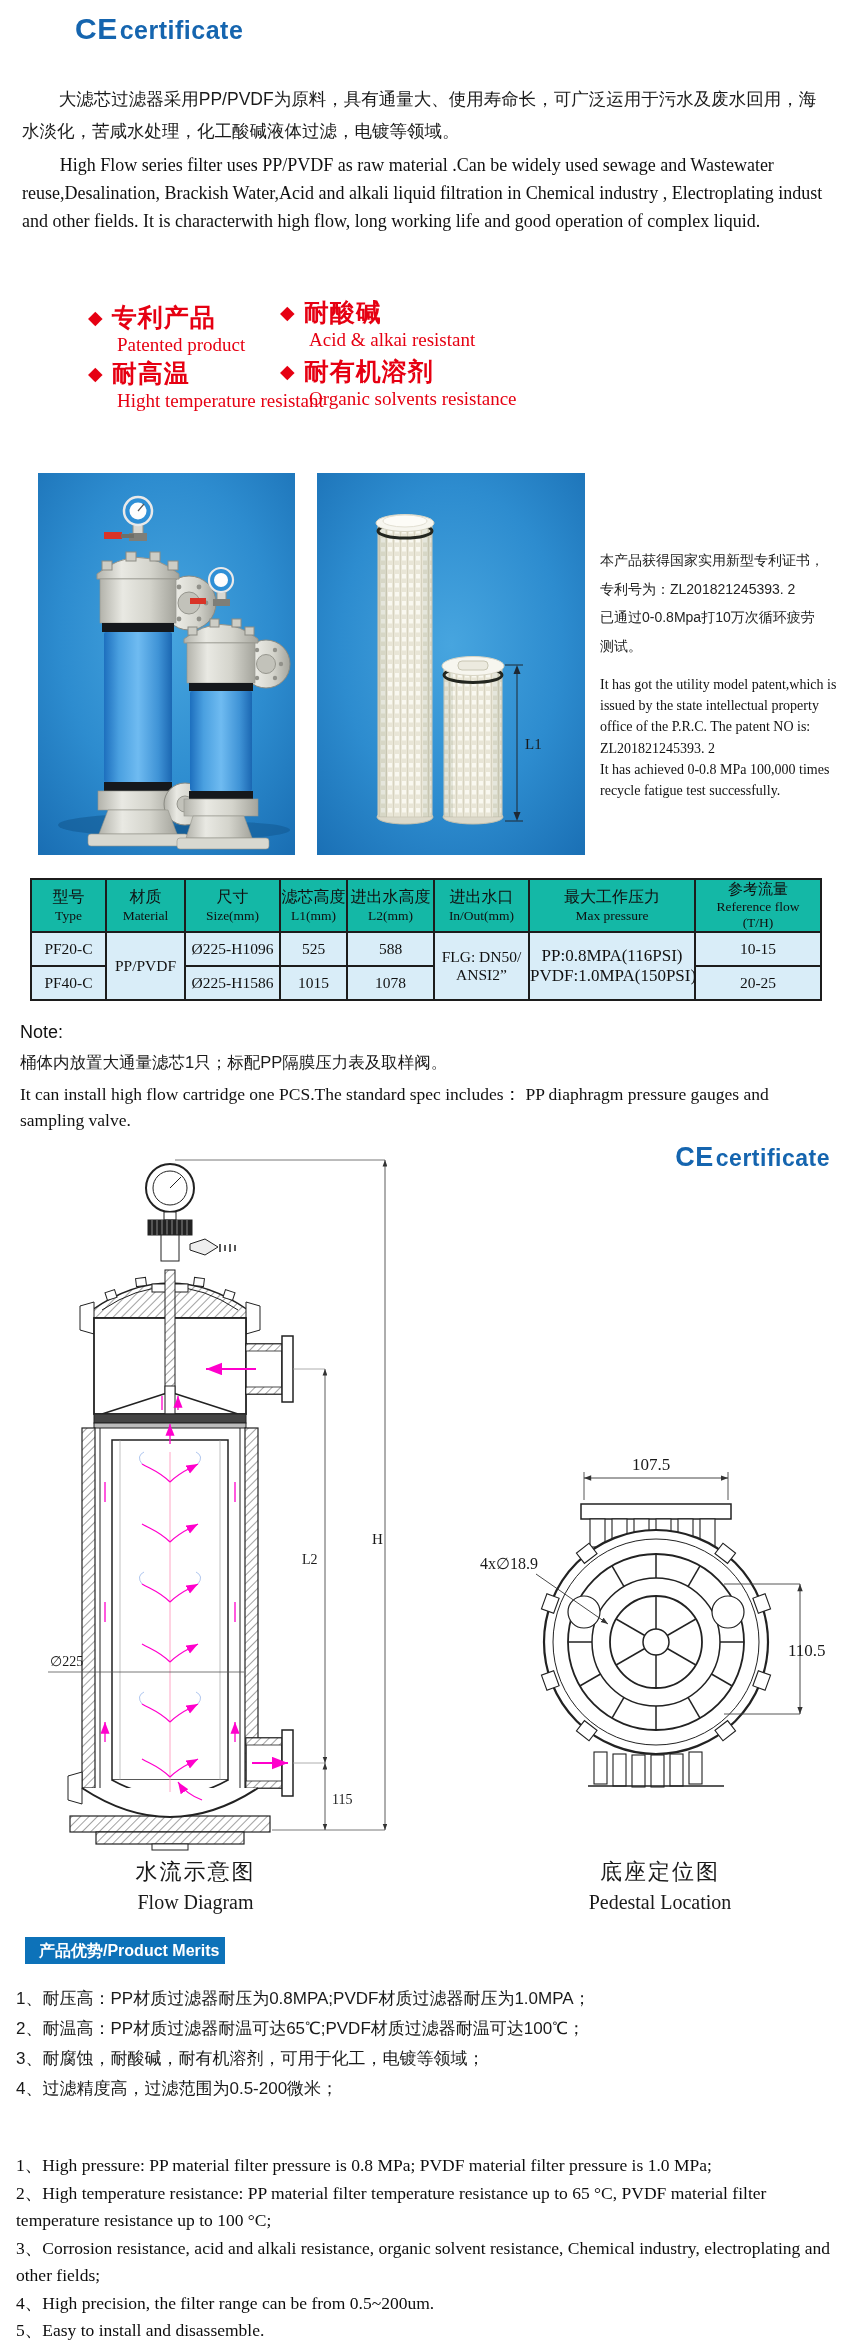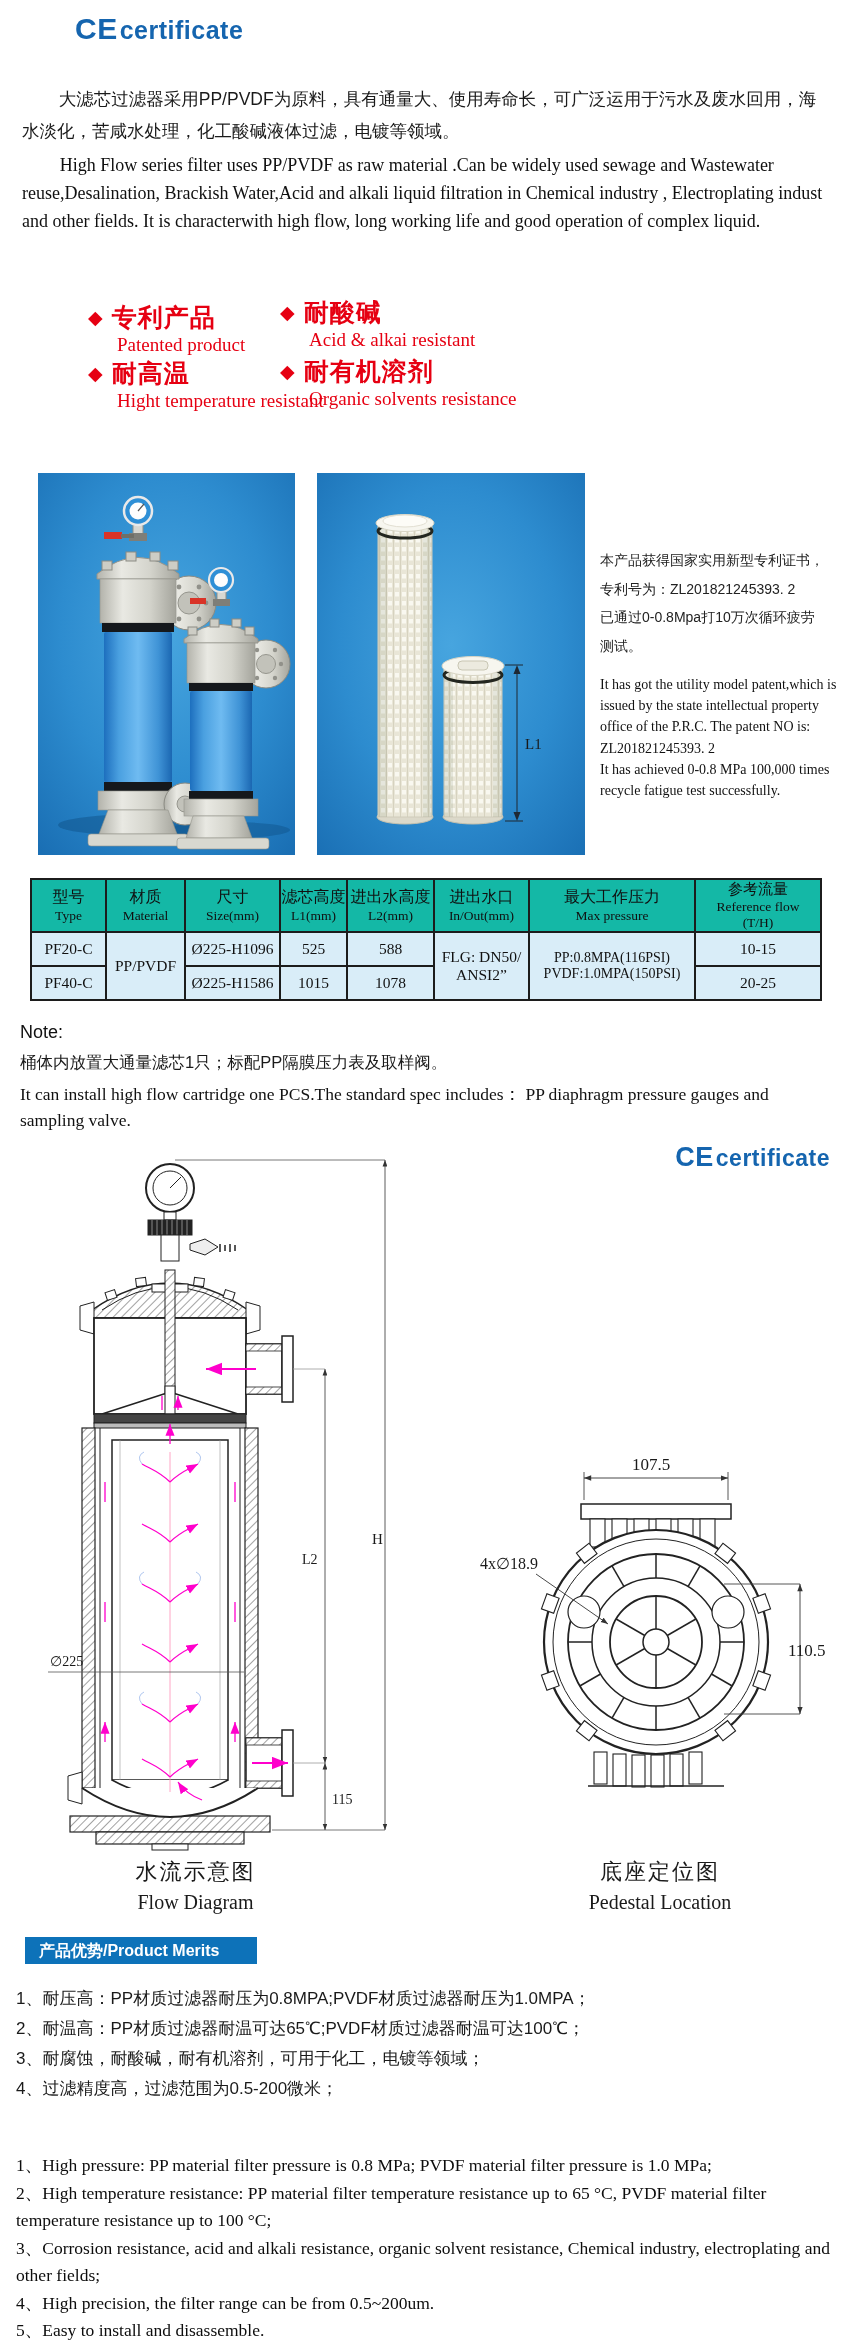--- a/index.html
+++ b/index.html
@@ -271,21 +271,21 @@
           </th>
     </tr>
     <tr style="height:34px;">
       <td>PF20-C</td>
       <td rowspan="2">PP/PVDF</td>
       <td>Ø225-H1096</td>
       <td>525</td>
       <td>588</td>
       <td rowspan="2" class="preline">FLG: DN50/
 ANSI2”</td>
-      <td rowspan="2" class="preline" style="font-size:14px;">PP:0.8MPA(116PSI)
+      <td rowspan="2" class="preline" style="font-size:17px;">PP:0.8MPA(116PSI)
 PVDF:1.0MPA(150PSI)</td>
       <td>10-15</td>
     </tr>
     <tr style="height:34px;">
       <td>PF40-C</td>
       <td>Ø225-H1586</td>
       <td>1015</td>
       <td>1078</td>
       <td>20-25</td>
     </tr>
@@ -494,21 +494,21 @@
 
   <div class="abs diagram-caption" style="left:550px;top:1857px;width:220px;">
     <div class="cap-zh">底座定位图</div>
     <div class="cap-en">Pedestal Location</div>
   </div>
   <div class="abs diagram-caption" style="left:93px;top:1857px;width:205px;">
     <div class="cap-zh">水流示意图</div>
     <div class="cap-en">Flow Diagram</div>
   </div>
 
-  <div class="abs merits-bar" style="left:25px;top:1937px;width:232px;">产品优势/Product Merits</div>
+  <div class="abs merits-bar" style="left:25px;top:1937px;width:200px;">产品优势/Product Merits</div>
 
   <ul class="merits merits-zh abs" style="left:16px;top:1984px;width:820px;">
     <li>1、耐压高：PP材质过滤器耐压为0.8MPA;PVDF材质过滤器耐压为1.0MPA；</li>
     <li>2、耐温高：PP材质过滤器耐温可达65℃;PVDF材质过滤器耐温可达100℃；</li>
     <li>3、耐腐蚀，耐酸碱，耐有机溶剂，可用于化工，电镀等领域；</li>
     <li>4、过滤精度高，过滤范围为0.5-200微米；</li>
   </ul>
 
   <ul class="merits merits-en abs" style="left:16px;top:2152px;width:822px;">
     <li>1、High pressure: PP material filter pressure is 0.8 MPa; PVDF material filter pressure is 1.0 MPa;</li>

